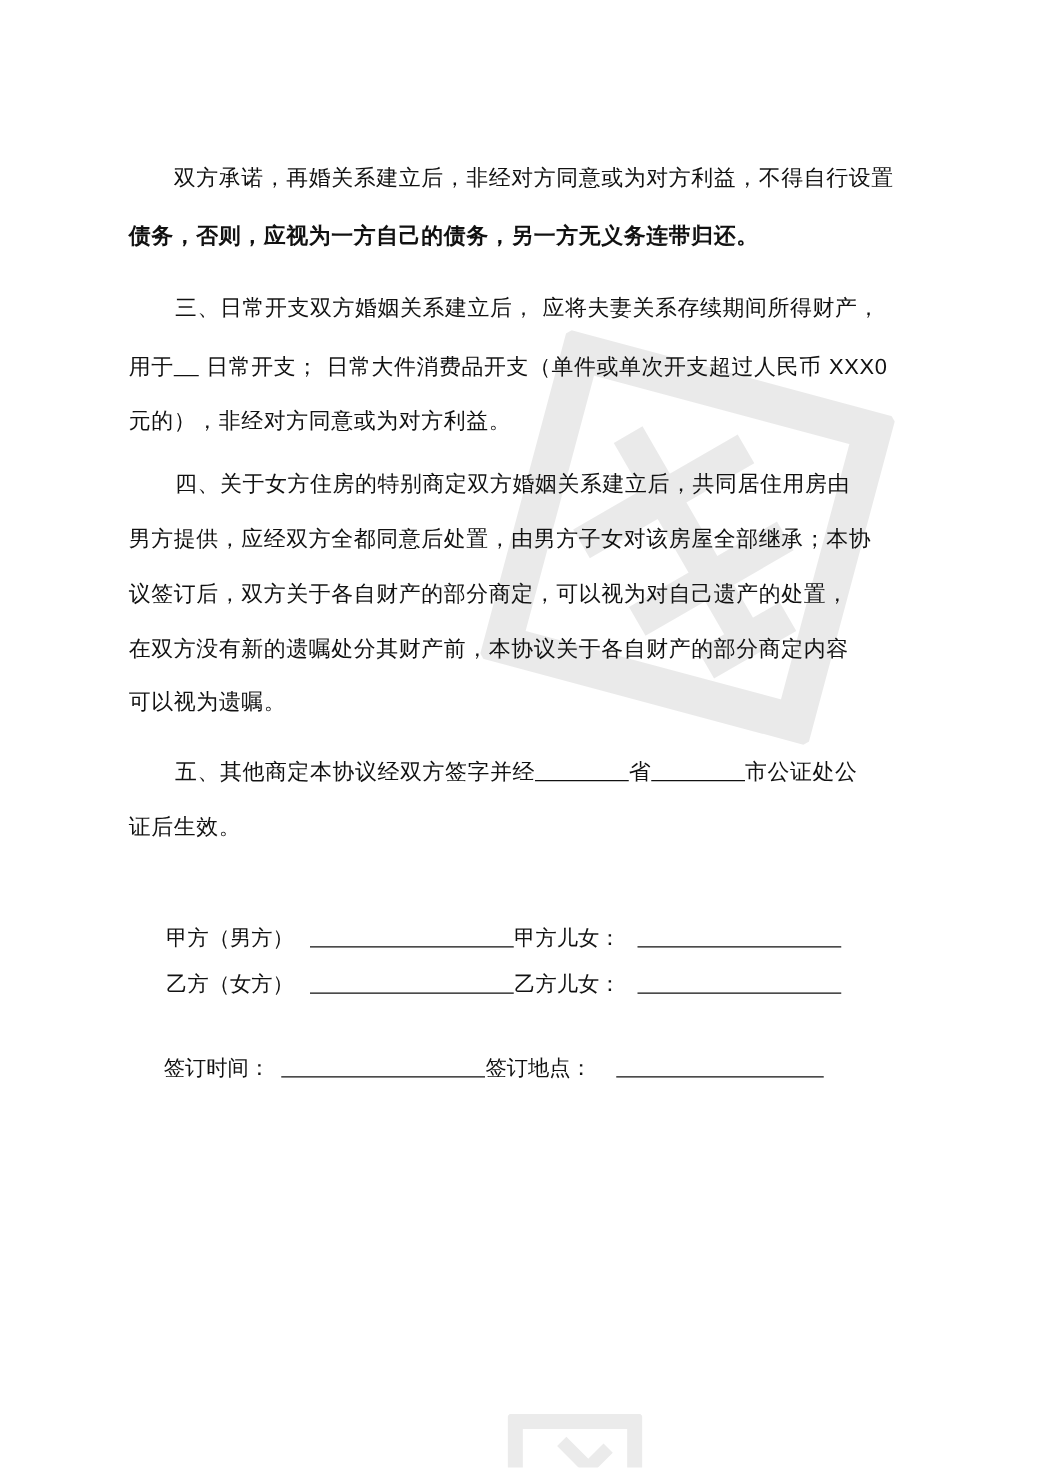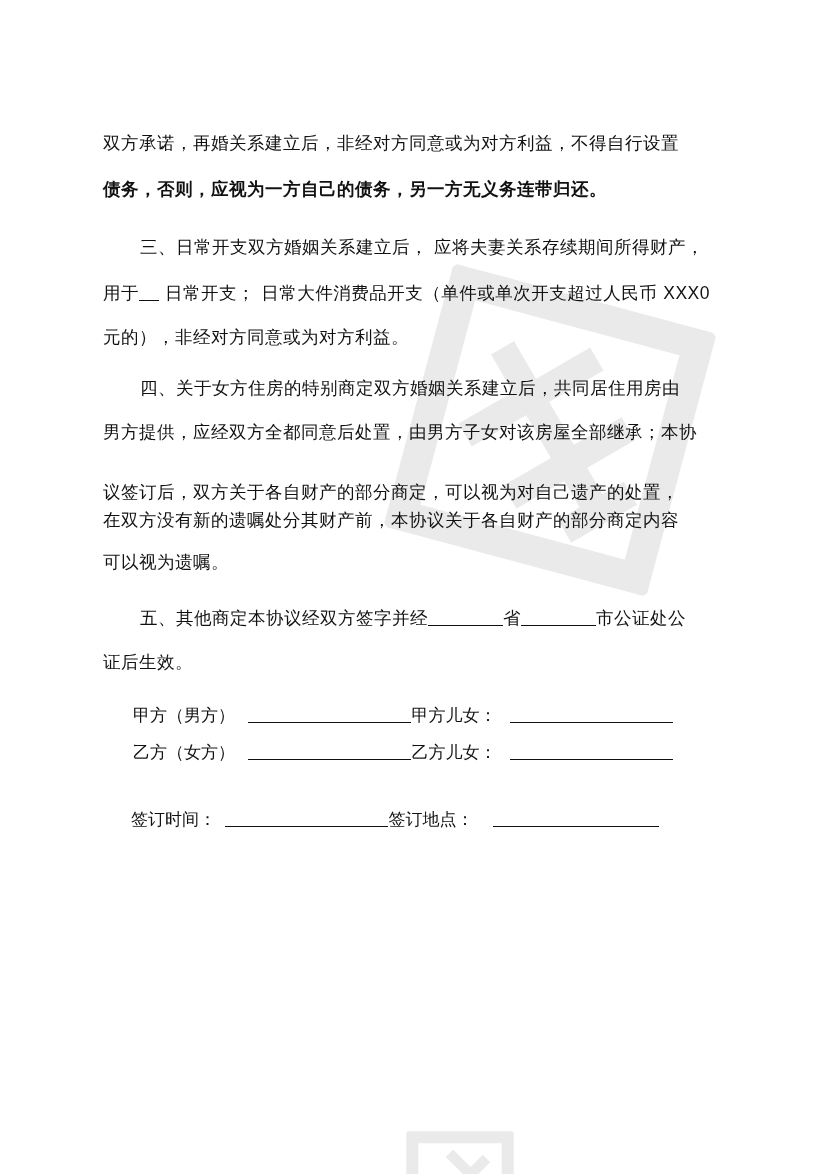--- a/index.html
+++ b/index.html
@@ -6,51 +6,51 @@
   body { width: 830px; height: 1174px; position: relative; overflow: hidden;
          font-family: "DejaVu Serif", "Liberation Serif", serif; color: #111; }
   .page { position: absolute; left: 0; top: 0; width: 830px; height: 1174px; }
   .watermark { position: absolute; pointer-events: none; }
   .wm1 { left: 360px; top: 240px; width: 380px; height: 380px; transform: rotate(-30deg); opacity: 0.08; }
   .wm2 { left: 385px; top: 1110px; width: 150px; height: 150px; transform: rotate(45deg); opacity: 0.08; }
   .line { position: absolute; left: 103px; font-size: 17.5px; line-height: 24px; white-space: nowrap; letter-spacing: 0.5px; }
   .indent { left: 140px; }
   .latin { font-family: "Liberation Sans", sans-serif; margin-top: 48px; }
   .blank { display: inline-block; border-bottom: 1px solid #111; height: 18px; vertical-align: -2px; }
-  .sig { position: absolute; font-size: 17px; line-height: 24px; white-space: nowrap; }
+  .sig { position: absolute; font-size: 17px; line-height: 24px; white-space: nowrap; margin-top: 36px; }
   .sig .blank { height: 18px; }
 </style>
 </head>
 <body>
 
 <div class="page">
 
   <svg class="watermark wm1" viewBox="0 0 100 100">
     <path d="M50 5 L95 50 L50 95 L5 50 Z" fill="none" stroke="#000" stroke-width="8"></path>
     <path d="M30 40 L70 40 M50 25 L50 75 M32 60 L68 60 M40 75 L60 75" stroke="#000" stroke-width="7" fill="none"></path>
   </svg>
   <svg class="watermark wm2" viewBox="0 0 100 100">
     <path d="M50 5 L95 50 L50 95 L5 50 Z" fill="none" stroke="#000" stroke-width="8"></path>
     <path d="M30 40 L70 40 M50 25 L50 75" stroke="#000" stroke-width="7" fill="none"></path>
   </svg>
 
-  <div class="line" style="top:131px;">双方承诺，再婚关系建立后，非经对方同意或为对方利益，不得自行设置</div>
+  <div class="line" style="top:131px;margin-left:36px;">双方承诺，再婚关系建立后，非经对方同意或为对方利益，不得自行设置</div>
   <div class="line" style="top:177px;font-weight:bold;">债务，否则，应视为一方自己的债务，另一方无义务连带归还。</div>
 
   <div class="line indent" style="top:235px;">三、日常开支双方婚姻关系建立后， 应将夫妻关系存续期间所得财产，</div>
   <div class="line" style="top:281px;">
     <span>用于</span><span class="blank" style="width:20px;"></span>
     <span>日常开支； 日常大件消费品开支（单件或单次开支超过人民币</span>
     <span class="latin">XXX0</span>
   </div>
   <div class="line" style="top:325px;">元的），非经对方同意或为对方利益。</div>
 
   <div class="line indent" style="top:376px;text-align:center;">四、关于女方住房的特别商定双方婚姻关系建立后，共同居住用房由</div>
   <div class="line" style="top:420px;">男方提供，应经双方全都同意后处置，由男方子女对该房屋全部继承；本协</div>
-  <div class="line" style="top:464px;margin-top:16px;">议签订后，双方关于各自财产的部分商定，可以视为对自己遗产的处置，</div>
+  <div class="line" style="top:464px;">议签订后，双方关于各自财产的部分商定，可以视为对自己遗产的处置，</div>
   <div class="line" style="top:508px;text-align:right;">在双方没有新的遗嘱处分其财产前，本协议关于各自财产的部分商定内容</div>
   <div class="line" style="top:550px;">可以视为遗嘱。</div>
 
   <div class="line indent" style="top:606px;">
     <span>五、其他商定本协议经双方签字并经</span><span class="blank" style="width:75px;"></span><span>省</span><span class="blank" style="width:75px;"></span><span>市公证处公</span>
   </div>
   <div class="line" style="top:650px;">证后生效。</div>
 
   <div class="sig" style="left:133px; top:703px;">
     <span>甲方（男方）</span>

